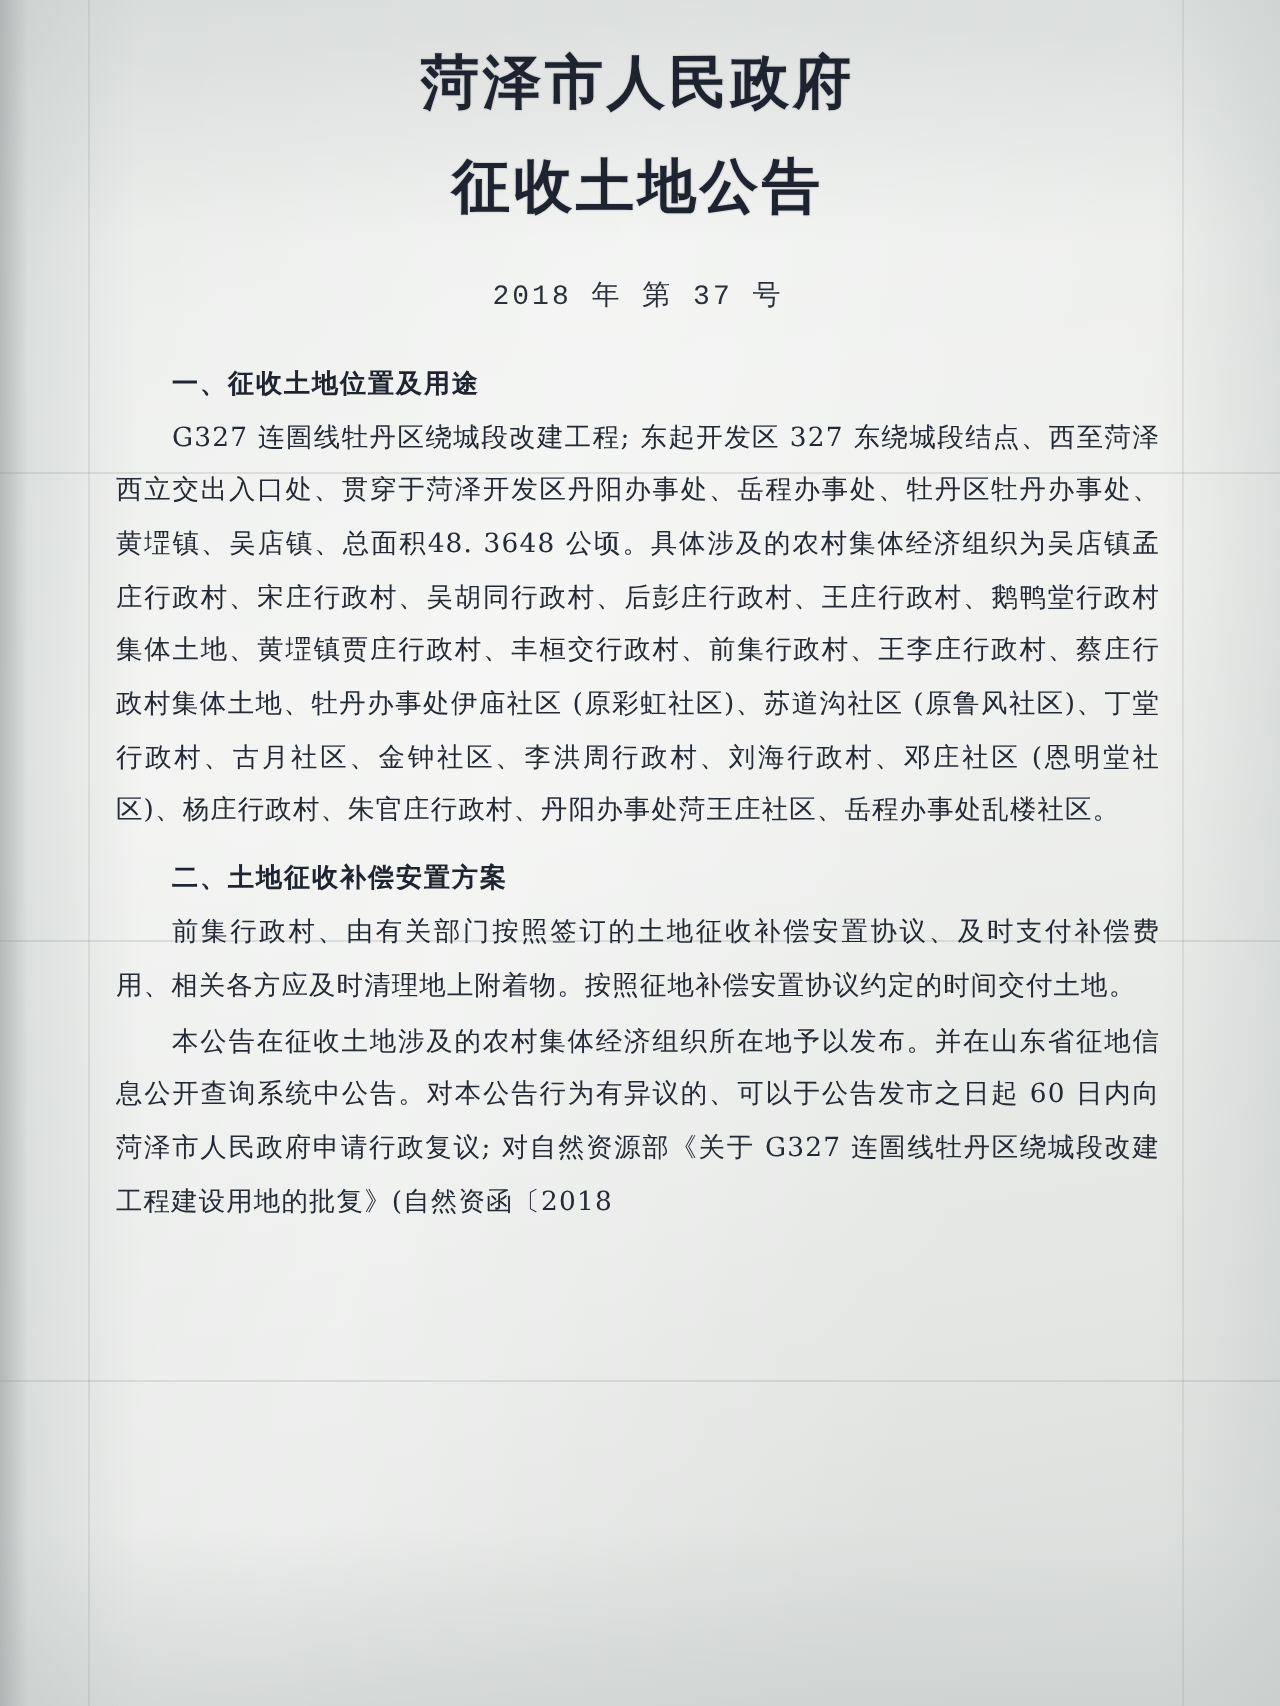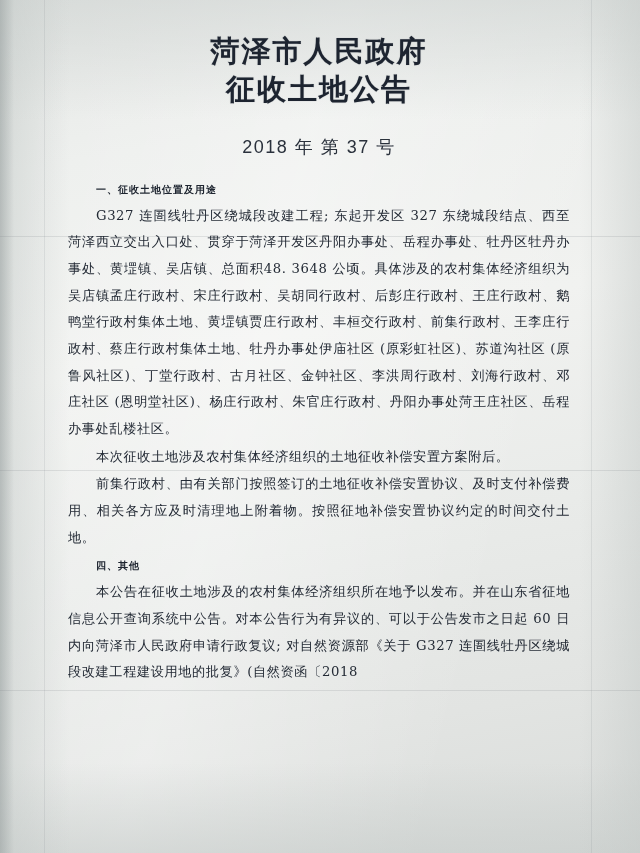--- a/index.html
+++ b/index.html
@@ -14,21 +14,21 @@
     font-family: "DejaVu Sans", sans-serif;
   }
   .page {
     position: relative;
     width: 640px;
     height: 853px;
     background:
       linear-gradient(105deg, rgba(255,255,255,0.0) 0%, rgba(255,255,255,0.35) 40%, rgba(255,255,255,0.0) 75%),
       linear-gradient(170deg, #e4e6e4 0%, #eceeec 18%, #f1f2f0 40%, #e9ebe9 62%, #e2e4e2 82%, #d9dcda 100%);
     box-sizing: border-box;
-    padding: 14px;
+    padding: 4px;
   }
   
   .shade {
     position: absolute;
     left: 0; right: 0;
     pointer-events: none;
   }
   .shade-top {
     top: 0; height: 120px;
     background: linear-gradient(180deg, rgba(205,210,208,0.55) 0%, rgba(255,255,255,0) 100%);
@@ -57,25 +57,26 @@
     font-weight: bold;
     color: #1d2430;
     font-size: 29px;
     line-height: 1.32;
     letter-spacing: 2px;
     margin-top: 8px;
     text-shadow: 0 0 1px rgba(40,50,60,0.35);
   }
   .doc-title .line2 {
     display: block;
+    margin-top: 14px;
   }
   .doc-number {
     text-align: center;
-    font-family: Liberation Sans, sans-serif;
-    font-size: 18px;
+    font-family: Liberation Mono, monospace;
+    font-size: 14px;
     color: #2a313c;
     letter-spacing: 1.5px;
     margin-top: 26px;
     margin-bottom: 22px;
   }
   .body-text {
     font-family: "DejaVu Serif", serif;
     font-size: 13.2px;
     color: #232a35;
     line-height: 2.02;
@@ -83,22 +84,22 @@
     text-align: justify;
     text-justify: inter-character;
   }
   .para {
     margin: 0 0 1px 0;
     text-indent: 28px;
   }
   .section-head {
     margin: 6px 0 2px 0;
     text-indent: 28px;
-    font-family: Liberation Mono, monospace;
-    font-size: 10px;
+    font-family: Liberation Serif, serif;
+    font-size: 13px;
     letter-spacing: 1px;
     color: #1e2530;
     font-weight: 600;
   }
   
   .crease {
     position: absolute;
     left: 0; right: 0;
     height: 1px;
     background: rgba(120,130,135,0.18);
@@ -146,22 +147,21 @@
     </div>
 
     <div class="doc-number">2018 年 第 37 号</div>
 
     <div class="body-text">
 
 
       <p class="section-head">一、征收土地位置及用途</p>
       <p class="para">G327 连圄线牡丹区绕城段改建工程; 东起开发区 327 东绕城段结点、西至菏泽西立交出入口处、贯穿于菏泽开发区丹阳办事处、岳程办事处、牡丹区牡丹办事处、黄堽镇、吴店镇、总面积48. 3648 公顷。具体涉及的农村集体经济组织为吴店镇孟庄行政村、宋庄行政村、吴胡同行政村、后彭庄行政村、王庄行政村、鹅鸭堂行政村集体土地、黄堽镇贾庄行政村、丰桓交行政村、前集行政村、王李庄行政村、蔡庄行政村集体土地、牡丹办事处伊庙社区 (原彩虹社区)、苏道沟社区 (原鲁风社区)、丁堂行政村、古月社区、金钟社区、李洪周行政村、刘海行政村、邓庄社区 (恩明堂社区)、杨庄行政村、朱官庄行政村、丹阳办事处菏王庄社区、岳程办事处乱楼社区。</p>
 
-      <p class="para">本次征收土地涉及农村集体经济组织的土地征收补偿安置方案附后。</p>
+      <p class="section-head">二、土地征收补偿安置方案</p>
 
       <p class="para">前集行政村、由有关部门按照签订的土地征收补偿安置协议、及时支付补偿费用、相关各方应及时清理地上附着物。按照征地补偿安置协议约定的时间交付土地。</p>
 
-      <p class="section-head">四、其他</p>
       <p class="para">本公告在征收土地涉及的农村集体经济组织所在地予以发布。并在山东省征地信息公开查询系统中公告。对本公告行为有异议的、可以于公告发市之日起 60 日内向菏泽市人民政府申请行政复议; 对自然资源部《关于 G327 连圄线牡丹区绕城段改建工程建设用地的批复》(自然资函〔2018</p>
 
     </div>
   </div>
 </div>
 
 </body></html>

